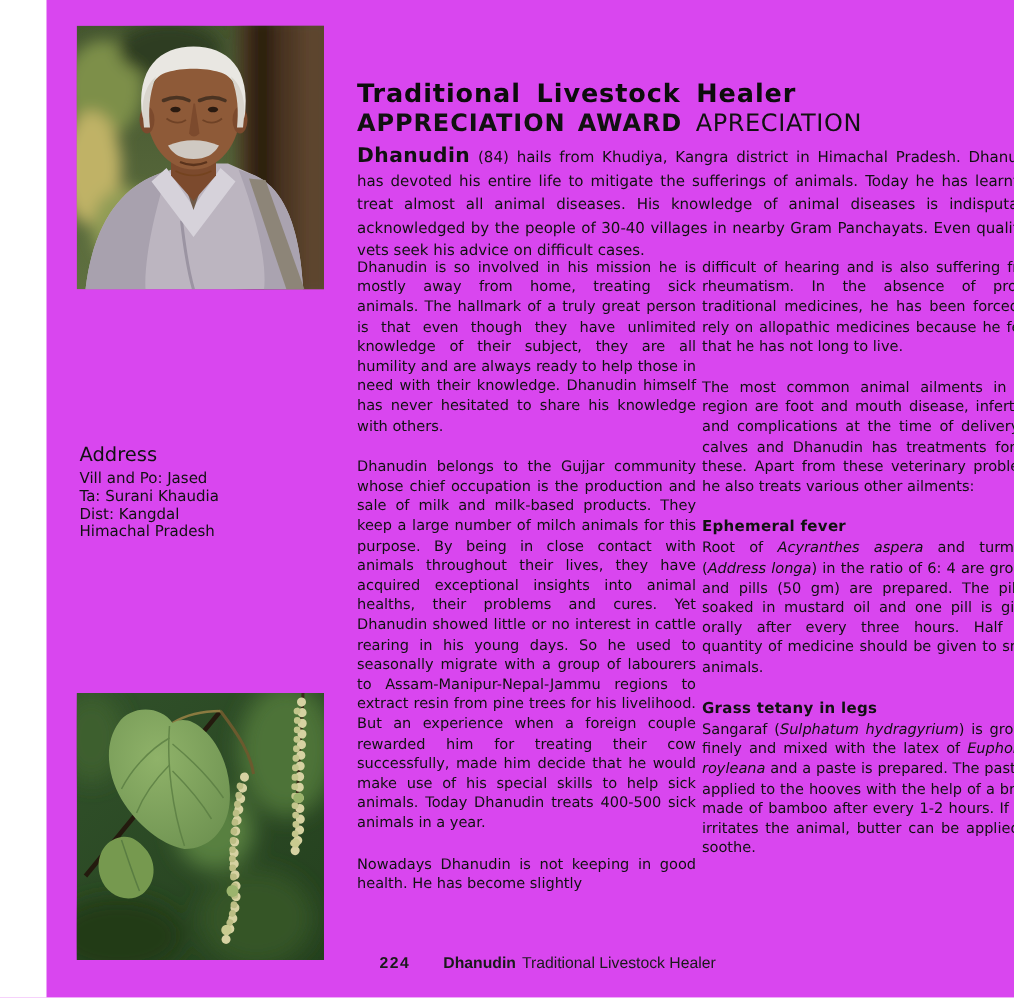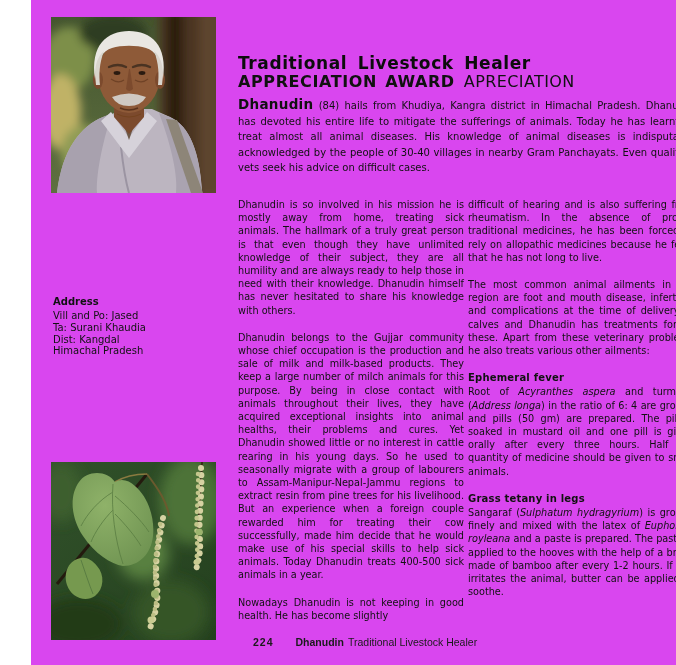--- a/index.html
+++ b/index.html
@@ -26,30 +26,30 @@
   .award-label { font-weight:bold; letter-spacing:0.6px; word-spacing:2px; }
   .award-value { letter-spacing:0.4px; margin-left:4px; }
 
   .intro {
     position:absolute; left:207px; top:97px; width:456px;
     font-size:10px; line-height:15.5px; text-align:justify;
   }
   .intro b { font-size:13.5px; letter-spacing:0.3px; }
 
   .col {
-    position:absolute; top:198px; width:226px;
+    position:absolute; top:172px; width:226px;
     font-size:9.7px; line-height:13.2px; text-align:justify;
   }
   .col-left  { left:207px; }
   .col-right { left:437px; }
   .col p { margin:0 0 14px 0; }
   .col h3 { margin:0 0 1px 0; font-size:10px; font-weight:bold; letter-spacing:0.2px; }
 
   .address-block { position:absolute; left:22px; top:296px; width:175px; }
-  .address-heading { font-size:10px; font-weight:bold; margin-bottom:3px; }
+  .address-heading { font-size:13px; font-weight:normal; margin-bottom:3px; }
   .address-line { font-size:10px; line-height:11.8px; }
 
   .footer {
     position:absolute; left:222px; top:636px;
     font-family:Liberation Sans, sans-serif; font-size:10.5px; color:#1a1a1a;
   }
   .footer .pg-num { font-weight:bold; margin-right:22px; letter-spacing:1px; }
   .footer .pg-name { font-weight:bold; margin-right:4px; }
 </style>
 </head>

